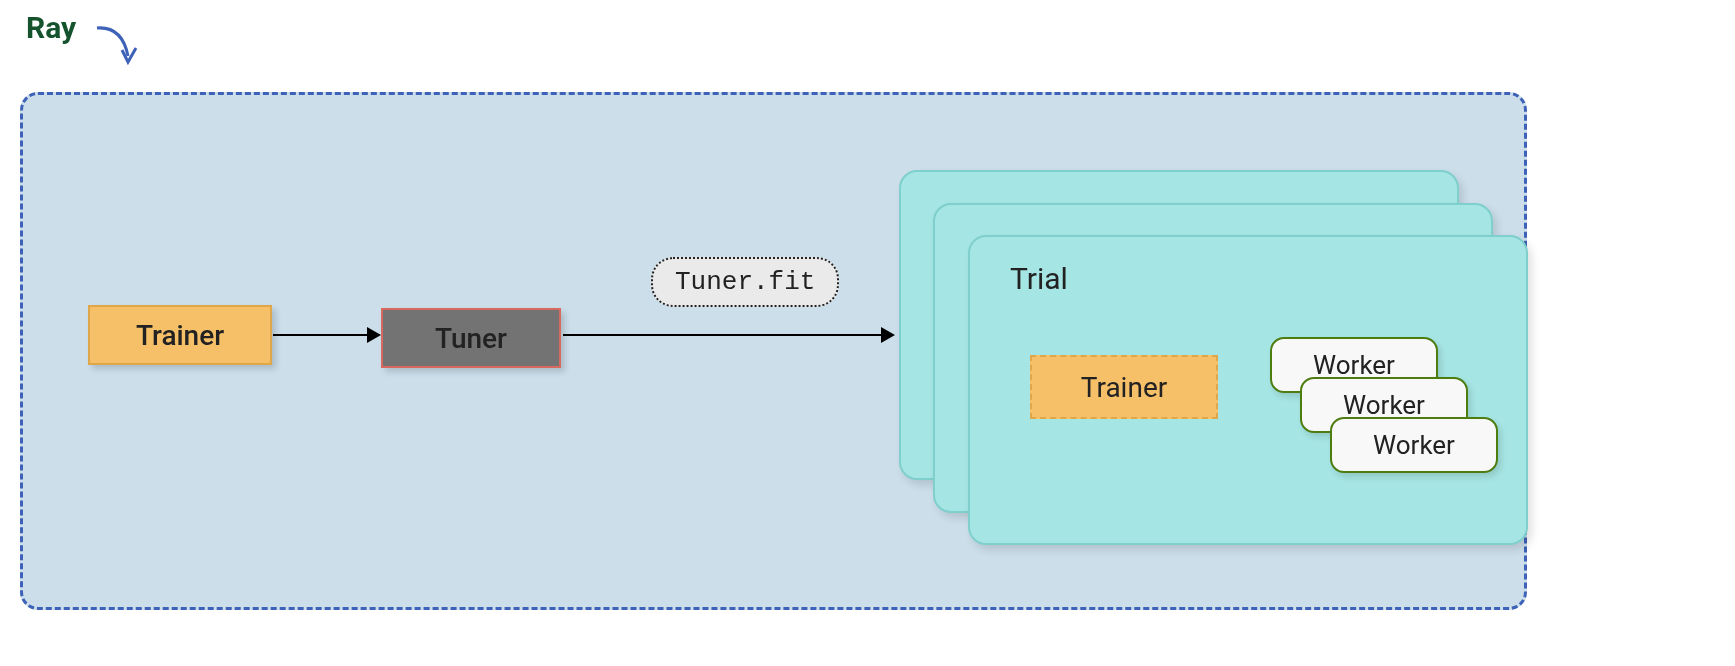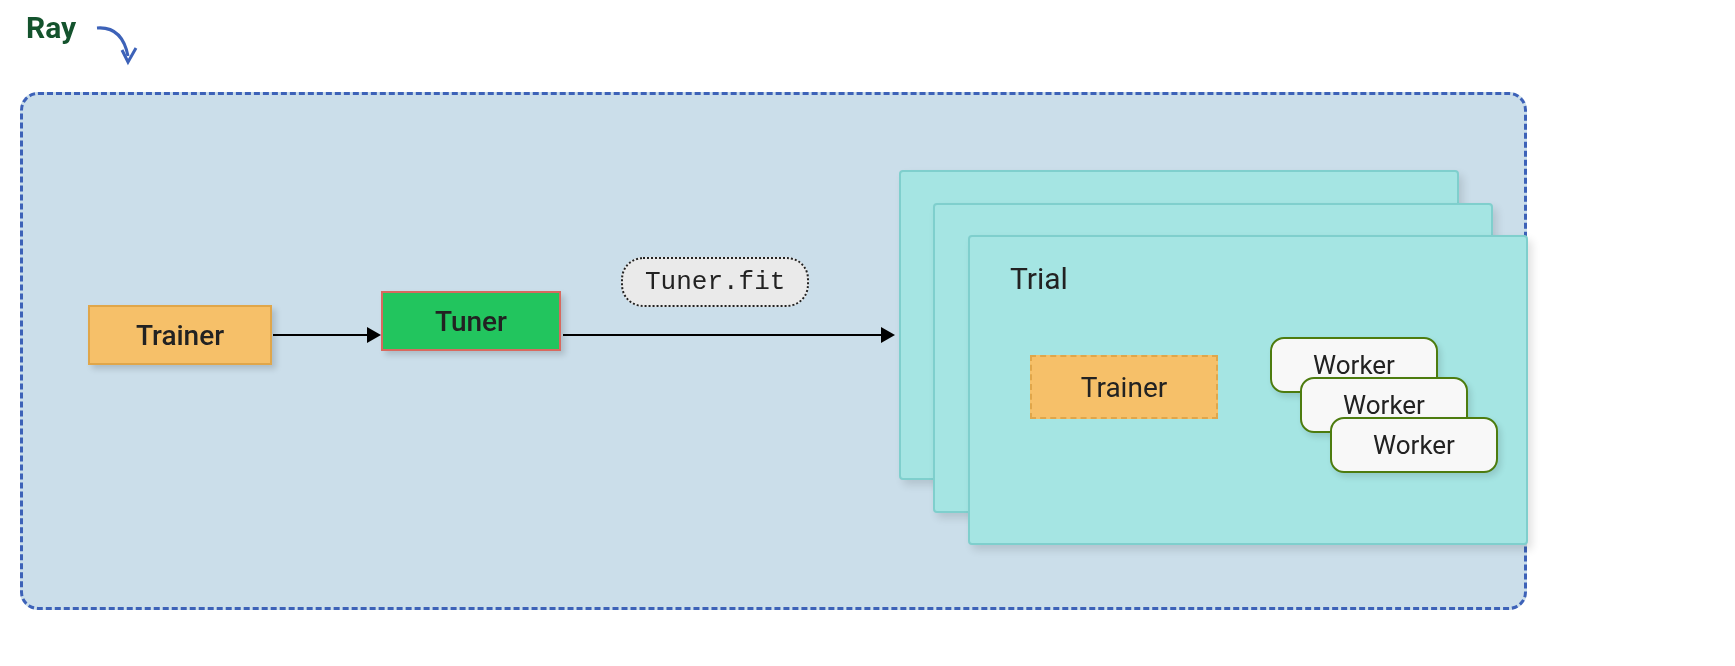--- a/index.html
+++ b/index.html
@@ -48,38 +48,38 @@
     display: flex;
     align-items: center;
     justify-content: center;
     font-size: 28px;
     font-weight: 500;
     color: #222;
     box-shadow: 4px 4px 6px rgba(0,0,0,0.15);
   }
   .tuner-box {
     position: absolute;
-    top: 196px;
+    top: 213px;
     left: 358px;
     width: 180px;
     height: 60px;
-    background: #22c55e;
+    background: #737373;
     border: 2px solid #d8695f;
     display: flex;
     align-items: center;
     justify-content: center;
     font-size: 28px;
     font-weight: 500;
     color: #222;
     box-shadow: 4px 4px 6px rgba(0,0,0,0.15);
   }
   .tuner-fit {
     position: absolute;
     top: 162px;
-    left: 598px;
+    left: 628px;
     padding: 8px 22px;
     background: #eaeaea;
     border: 2px dotted #222;
     border-radius: 22px;
     font-family: "Courier New", monospace;
     font-size: 26px;
     color: #222;
   }
   .arrow-line {
     position: absolute;
@@ -91,21 +91,21 @@
     width: 0;
     height: 0;
     border-top: 8px solid transparent;
     border-bottom: 8px solid transparent;
     border-left: 14px solid #000;
   }
   .trial-card {
     position: absolute;
     background: #a5e5e3;
     border: 2px solid #7fcfcd;
-    border-radius: 4px;
+    border-radius: 18px;
     box-shadow: 4px 5px 8px rgba(0,0,0,0.12);
   }
   .trial-card.back2 { top: 75px; left: 876px; width: 560px; height: 310px; }
   .trial-card.back1 { top: 108px; left: 910px; width: 560px; height: 310px; }
   .trial-card.front { top: 140px; left: 945px; width: 560px; height: 310px; }
   .trial-label {
     position: absolute;
     top: 24px;
     left: 40px;
     font-size: 30px;

